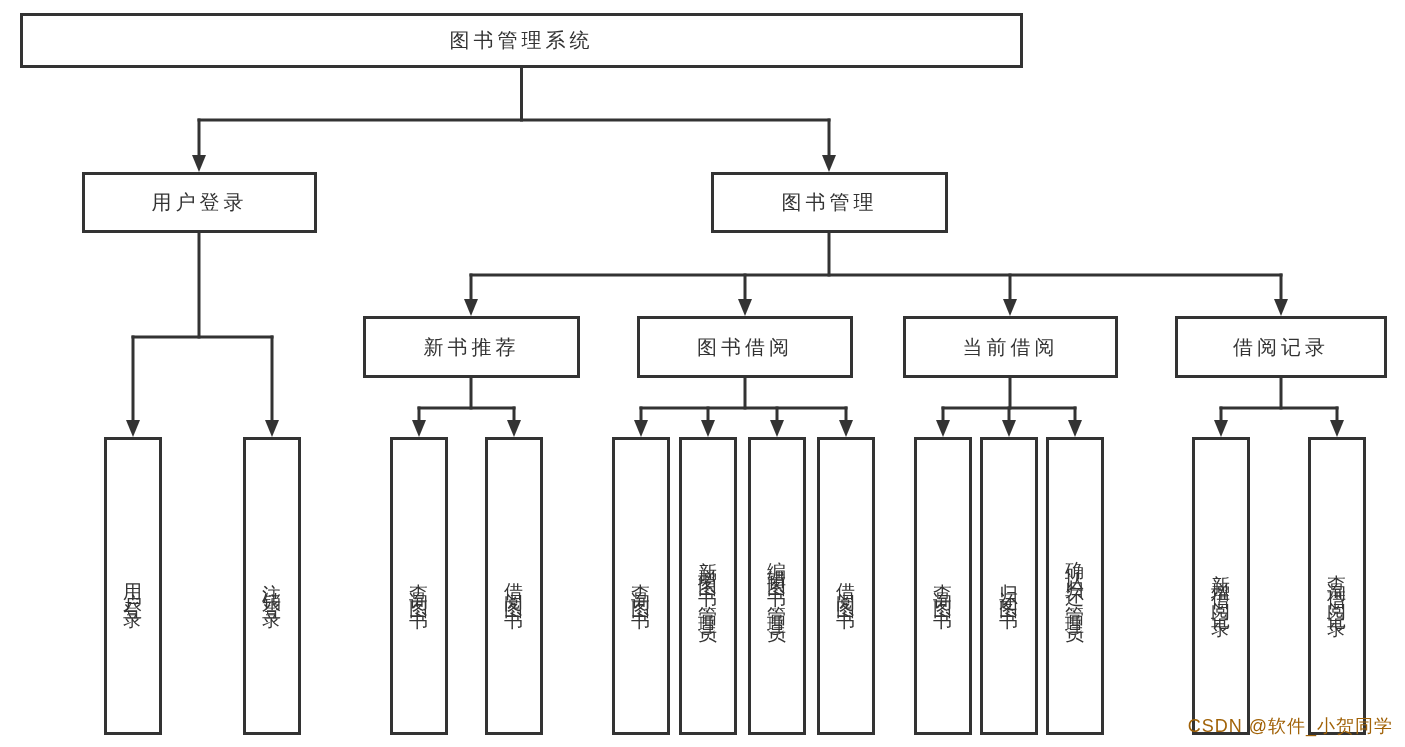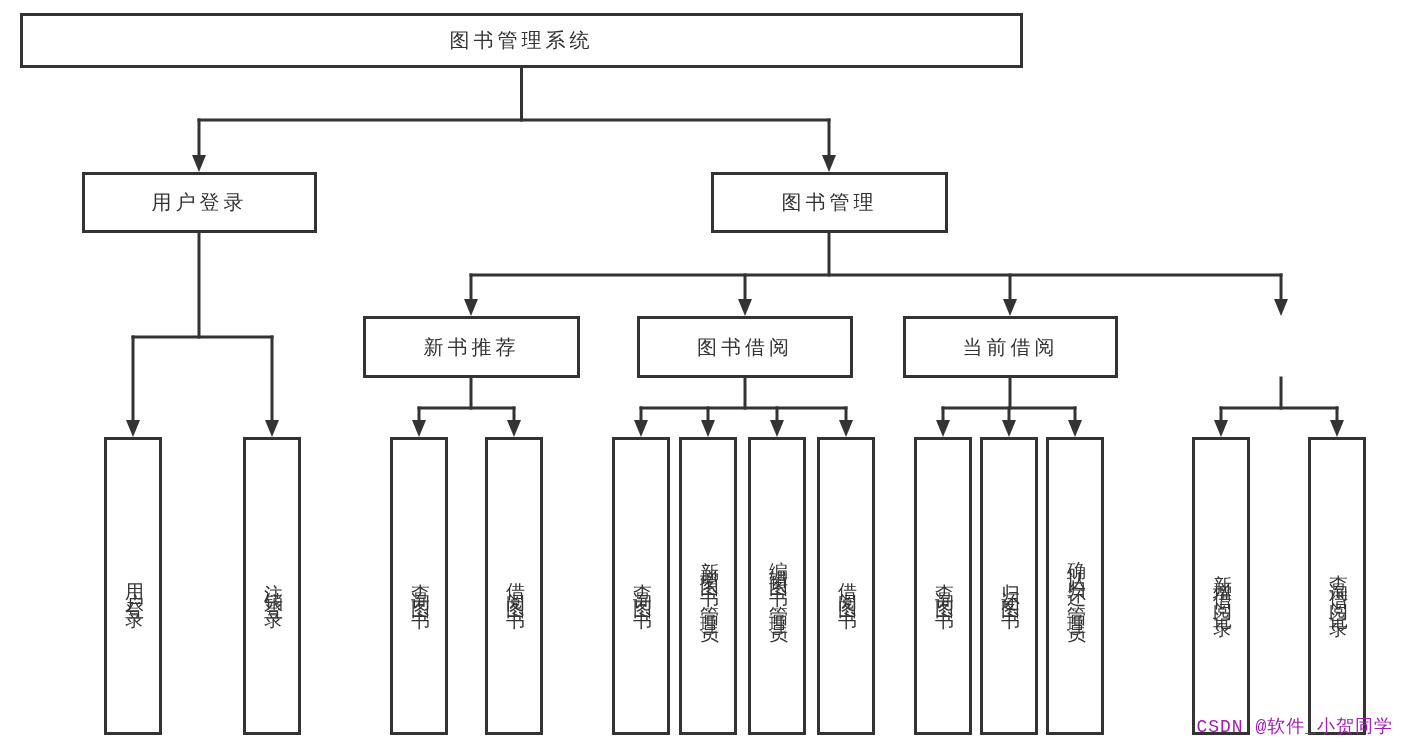--- a/index.html
+++ b/index.html
@@ -1,36 +1,36 @@
 <!DOCTYPE html>
 <html><head>
 <meta charset="utf-8">
 <style>
   html,body { margin:0; padding:0; background:#ffffff; }
   .stage {
     position:relative; width:1405px; height:747px; background:#ffffff;
-    font-family:Liberation Mono, monospace; overflow:hidden;
+    font-family:Liberation Sans, sans-serif; overflow:hidden;
   }
   svg.wires { position:absolute; left:0; top:0; width:1405px; height:747px; z-index:0; }
   .wires line { stroke:#333333; stroke-width:3; stroke-linecap:square; }
   .wires polygon { fill:#333333; }
   .node {
     position:absolute; box-sizing:border-box; background:#ffffff;
     border:3px solid #333333; color:#333333; z-index:1;
     display:flex; align-items:center; justify-content:center;
     text-align:center;
   }
   .h-node { font-size:20px; letter-spacing:4px; white-space:nowrap; }
   .v-node {
     writing-mode:vertical-rl; text-orientation:mixed;
     font-size:19px; letter-spacing:9px; line-height:1;
   }
   .watermark {
     position:absolute; right:12px; top:714px; z-index:5;
-    color:#a21caf; font-size:18px; letter-spacing:1px; white-space:nowrap;
+    color:#a16207; font-size:18px; letter-spacing:1px; white-space:nowrap;
   }
 </style>
 </head>
 <body>
 
 <div class="stage">
 
   <svg class="wires" viewBox="0 0 1405 747" xmlns="http://www.w3.org/2000/svg">
     <g>
       <line x1="521.5" y1="68" x2="521.5" y2="120"></line>
@@ -107,20 +107,21 @@
   </svg>
 
   <div class="node h-node" style="left:20px;top:13px;width:1003px;height:55px">图书管理系统</div>
 
   <div class="node h-node" style="left:82px;top:172px;width:235px;height:61px">用户登录</div>
   <div class="node h-node" style="left:363px;top:316px;width:217px;height:62px">新书推荐</div>
 
   <div class="node h-node" style="left:711px;top:172px;width:237px;height:61px">图书管理</div>
   <div class="node h-node" style="left:637px;top:316px;width:216px;height:62px">图书借阅</div>
   <div class="node h-node" style="left:903px;top:316px;width:215px;height:62px">当前借阅</div>
+  <div class="node h-node" style="left:1175px;top:316px;width:212px;height:62px">借阅记录</div>
 
   <div class="node v-node" style="left:104px;top:437px;width:58px;height:298px">用户登录</div>
   <div class="node v-node" style="left:243px;top:437px;width:58px;height:298px">注销登录</div>
 
   <div class="node v-node" style="left:390px;top:437px;width:58px;height:298px">查询图书</div>
   <div class="node v-node" style="left:485px;top:437px;width:58px;height:298px">借阅图书</div>
 
   <div class="node v-node" style="left:612px;top:437px;width:58px;height:298px">查询图书</div>
   <div class="node v-node" style="left:679px;top:437px;width:58px;height:298px">新增图书（管理员）</div>
   <div class="node v-node" style="left:748px;top:437px;width:58px;height:298px">编辑图书（管理员）</div>

